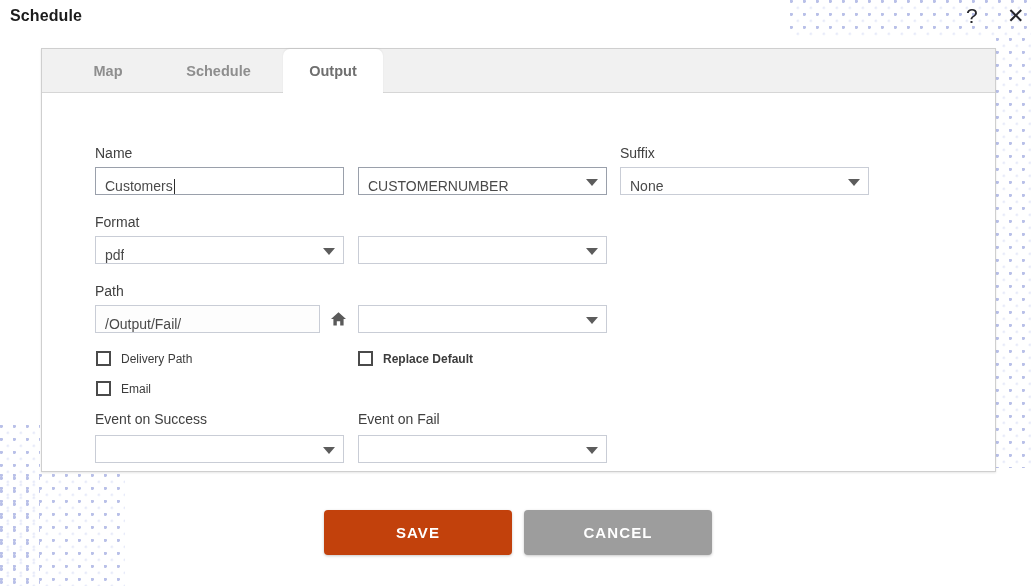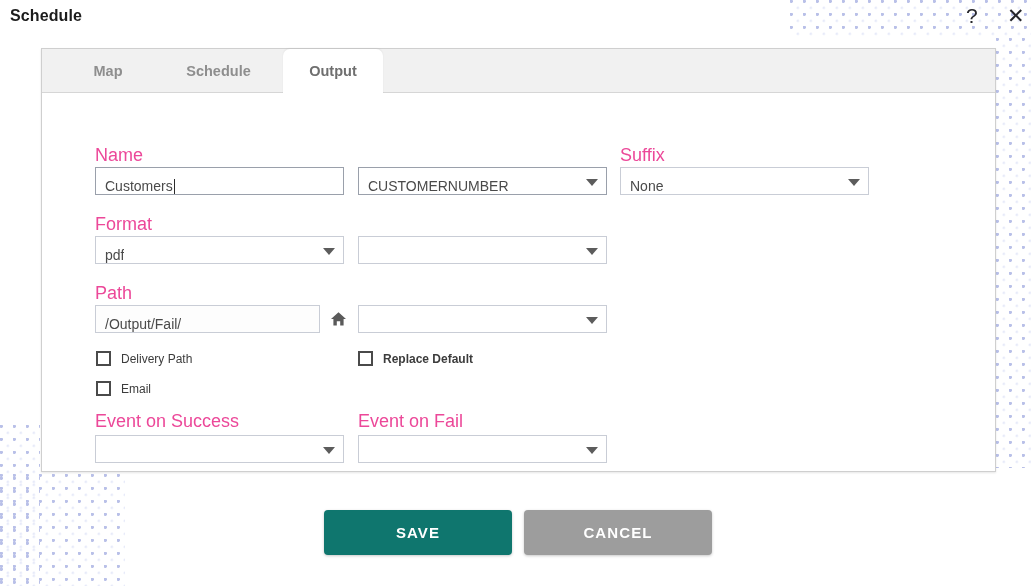--- a/index.html
+++ b/index.html
@@ -87,22 +87,22 @@
   }
   #tab-map      { left: 18px;  width: 96px; }
   #tab-schedule { left: 114px; width: 125px; }
   #tab-output   { left: 241px; width: 100px; }
 
   
   #form { position: absolute; left: 0; top: 44px; width: 953px; }
 
   .field-label {
     position: absolute;
-    font-size: 18px;
-    color: #ec4899;
+    font-size: 14px;
+    color: #404040;
   }
 
   .ctrl {
     position: absolute;
     height: 28px;
     background: #ffffff;
     border: 1px solid #c9cdd6;
     display: flex;
     align-items: flex-end;
     padding: 0 9px;
@@ -176,21 +176,21 @@
     border: none;
     border-radius: 4px;
     font-size: 15px;
     font-weight: bold;
     letter-spacing: 1.1px;
     color: #ffffff;
     cursor: pointer;
     font-family: "Liberation Sans", sans-serif;
     box-shadow: 0 1px 3px rgba(0,0,0,.22);
   }
-  #save-button   { left: 324px; top: 510px; width: 188px; background: #0f766e; }
+  #save-button   { left: 324px; top: 510px; width: 188px; background: #c2410c; }
   #cancel-button { left: 524px; top: 510px; width: 188px; background: #9d9d9d; }
 </style>
 </head>
 <body>
 
 <div id="root">
 
   <div class="dots" id="dots-top-right"></div>
   <div class="dots" id="dots-right"></div>
   <div class="dots" id="dots-left"></div>

